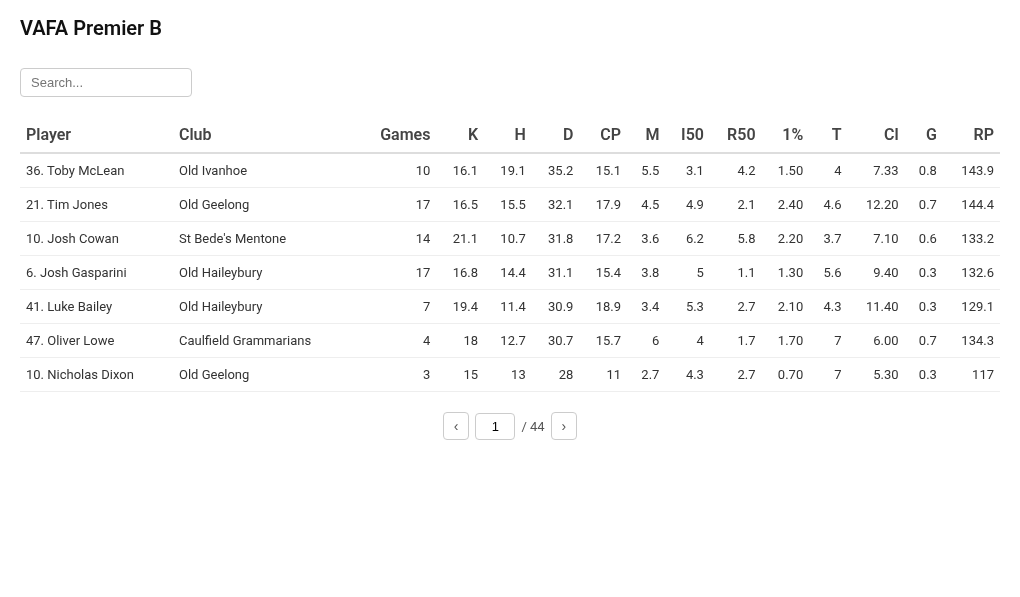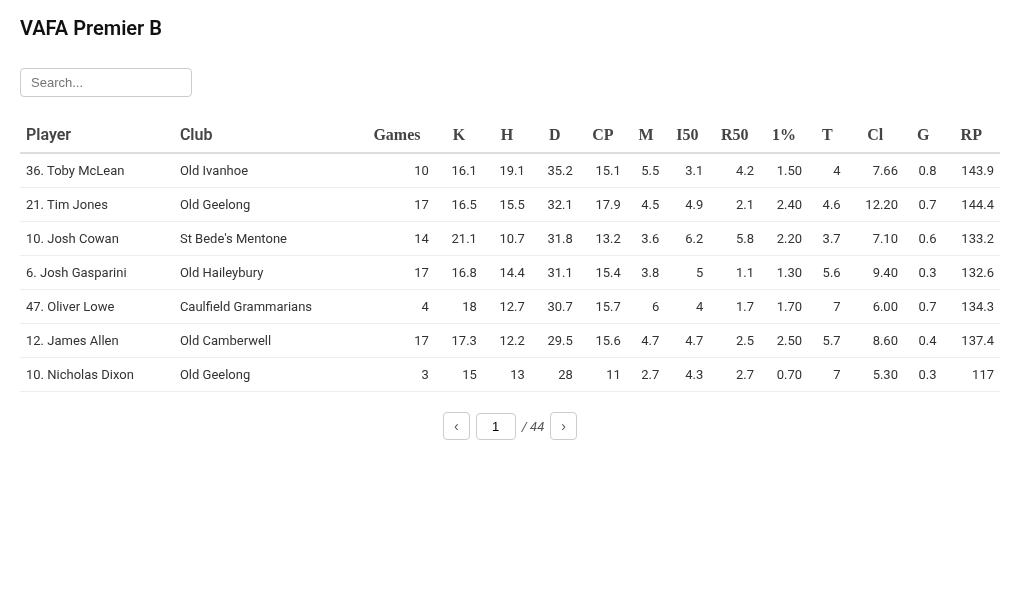--- a/index.html
+++ b/index.html
@@ -37,22 +37,21 @@
     }
     thead th {
       text-align: left;
       padding: 8px 6px;
       font-weight: 600;
       font-size: 16px;
       color: #444;
       white-space: nowrap;
     }
     thead th.num {
-      text-align: center;
-      font-family: Liberation Serif, serif;
+      text-align: right;
     }
     tbody tr {
       border-bottom: 1px solid #eee;
     }
     tbody td {
       padding: 9px 6px;
       font-size: 13px;
       color: #333;
       white-space: nowrap;
     }
@@ -79,21 +78,20 @@
       border: 1px solid #ccc;
       border-radius: 4px;
       padding: 5px 6px;
       width: 40px;
       text-align: center;
       font-size: 13px;
     }
     .page-total {
       font-size: 13px;
       color: #555;
-      font-style: italic;
     }
   </style>
 </head>
 <body>
 
 <h1>VAFA Premier B</h1>
 
 <div class="search-wrapper">
   <input class="search-input" type="text" placeholder="Search..." style="">
 </div>
@@ -125,21 +123,21 @@
         <td class="num">10</td>
         <td class="num">16.1</td>
         <td class="num">19.1</td>
         <td class="num">35.2</td>
         <td class="num">15.1</td>
         <td class="num">5.5</td>
         <td class="num">3.1</td>
         <td class="num">4.2</td>
         <td class="num">1.50</td>
         <td class="num">4</td>
-        <td class="num">7.66</td>
+        <td class="num">7.33</td>
         <td class="num">0.8</td>
         <td class="num">143.9</td>
       </tr>
       <tr>
         <td>21. Tim Jones</td>
         <td>Old Geelong</td>
         <td class="num">17</td>
         <td class="num">16.5</td>
         <td class="num">15.5</td>
         <td class="num">32.1</td>
@@ -153,21 +151,21 @@
         <td class="num">0.7</td>
         <td class="num">144.4</td>
       </tr>
       <tr>
         <td>10. Josh Cowan</td>
         <td>St Bede's Mentone</td>
         <td class="num">14</td>
         <td class="num">21.1</td>
         <td class="num">10.7</td>
         <td class="num">31.8</td>
-        <td class="num">13.2</td>
+        <td class="num">17.2</td>
         <td class="num">3.6</td>
         <td class="num">6.2</td>
         <td class="num">5.8</td>
         <td class="num">2.20</td>
         <td class="num">3.7</td>
         <td class="num">7.10</td>
         <td class="num">0.6</td>
         <td class="num">133.2</td>
       </tr>
       <tr>
@@ -181,54 +179,54 @@
         <td class="num">3.8</td>
         <td class="num">5</td>
         <td class="num">1.1</td>
         <td class="num">1.30</td>
         <td class="num">5.6</td>
         <td class="num">9.40</td>
         <td class="num">0.3</td>
         <td class="num">132.6</td>
       </tr>
       <tr>
+        <td>41. Luke Bailey</td>
+        <td>Old Haileybury</td>
+        <td class="num">7</td>
+        <td class="num">19.4</td>
+        <td class="num">11.4</td>
+        <td class="num">30.9</td>
+        <td class="num">18.9</td>
+        <td class="num">3.4</td>
+        <td class="num">5.3</td>
+        <td class="num">2.7</td>
+        <td class="num">2.10</td>
+        <td class="num">4.3</td>
+        <td class="num">11.40</td>
+        <td class="num">0.3</td>
+        <td class="num">129.1</td>
+      </tr>
+      <tr>
         <td>47. Oliver Lowe</td>
         <td>Caulfield Grammarians</td>
         <td class="num">4</td>
         <td class="num">18</td>
         <td class="num">12.7</td>
         <td class="num">30.7</td>
         <td class="num">15.7</td>
         <td class="num">6</td>
         <td class="num">4</td>
         <td class="num">1.7</td>
         <td class="num">1.70</td>
         <td class="num">7</td>
         <td class="num">6.00</td>
         <td class="num">0.7</td>
         <td class="num">134.3</td>
       </tr>
       <tr>
-        <td>12. James Allen</td>
-        <td>Old Camberwell</td>
-        <td class="num">17</td>
-        <td class="num">17.3</td>
-        <td class="num">12.2</td>
-        <td class="num">29.5</td>
-        <td class="num">15.6</td>
-        <td class="num">4.7</td>
-        <td class="num">4.7</td>
-        <td class="num">2.5</td>
-        <td class="num">2.50</td>
-        <td class="num">5.7</td>
-        <td class="num">8.60</td>
-        <td class="num">0.4</td>
-        <td class="num">137.4</td>
-      </tr>
-      <tr>
         <td>10. Nicholas Dixon</td>
         <td>Old Geelong</td>
         <td class="num">3</td>
         <td class="num">15</td>
         <td class="num">13</td>
         <td class="num">28</td>
         <td class="num">11</td>
         <td class="num">2.7</td>
         <td class="num">4.3</td>
         <td class="num">2.7</td>

